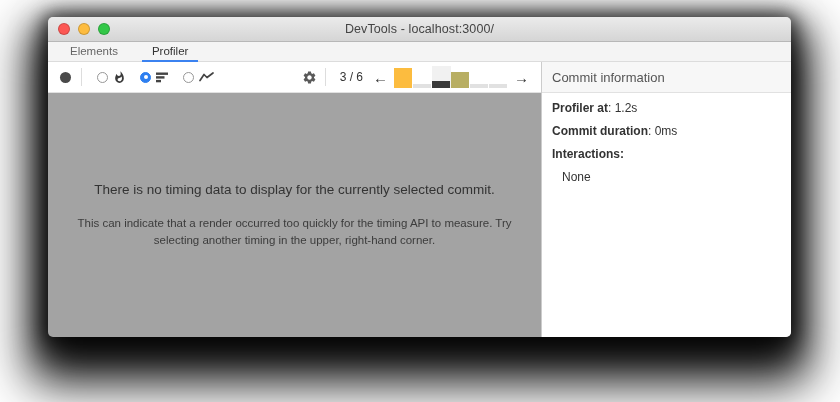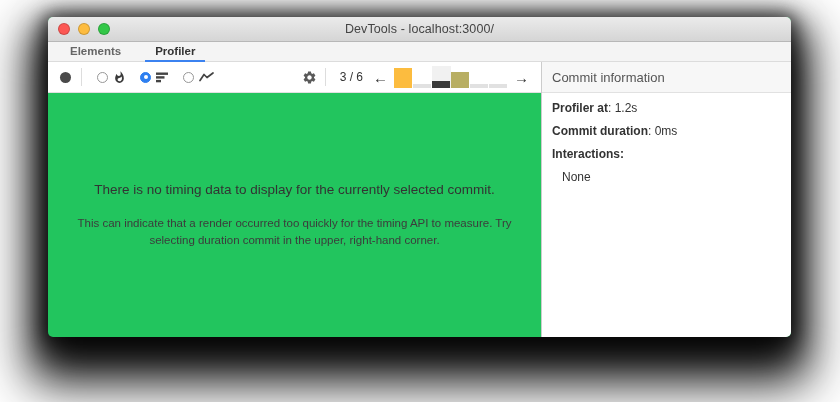--- a/index.html
+++ b/index.html
@@ -2,38 +2,38 @@
 <html><head>
 <meta charset="utf-8">
 <style>
   * { margin:0; padding:0; box-sizing:border-box; }
   html,body { width:840px; height:402px; background:#fff; overflow:hidden;
               font-family:"Liberation Sans","DejaVu Sans",sans-serif; }
   .stage { position:relative; width:840px; height:402px; }
 
   .window {
     position:absolute; left:48px; top:17px; width:743px; height:320px;
-    background:#22c55e; border-radius:5px; overflow:hidden;
+    background:#a3a3a3; border-radius:5px; overflow:hidden;
     box-shadow: 0 28px 48px 18px rgba(0,0,0,0.92),
                 0 10px 28px 8px rgba(0,0,0,0.60),
                 0 0 16px 4px rgba(0,0,0,0.45);
     display:flex; flex-direction:column;
   }
 
   
   .titlebar { position:relative; height:25px; flex:0 0 25px;
     background:linear-gradient(#ebebeb,#d5d5d5); border-bottom:1px solid #b7b7b7;
     display:flex; align-items:center; justify-content:center; }
   .traffic { position:absolute; left:10px; top:0; height:100%; display:flex; align-items:center; gap:8px; }
   .light { width:12px; height:12px; border-radius:50%; border:0.5px solid rgba(0,0,0,0.18); }
   .title { font-size:12.5px; color:#444; letter-spacing:0.1px; }
 
   
   .tabbar { height:20px; flex:0 0 20px; background:#f4f4f4; border-bottom:1px solid #dcdcdc;
-    display:flex; align-items:stretch; padding-left:12px;font-weight:bold; }
+    display:flex; align-items:stretch; padding-left:12px; }
   .tab { display:flex; align-items:center; padding:0 10px; font-size:11.5px; color:#666;
     border-bottom:2px solid transparent; margin-bottom:-1px; cursor:default; }
   .tab.active { color:#333; border-bottom-color:#3b82f0; }
   .tab + .tab { margin-left:14px; }
 
   
   .body { flex:1; display:flex; min-height:0; }
   .left-pane { width:494px; flex:0 0 494px; border-right:1px solid #ccc;
     display:flex; flex-direction:column; }
   .right-pane { flex:1; display:flex; flex-direction:column; background:#fff; }
@@ -162,21 +162,21 @@
               </div>
               <div class="bar-slot">
                 <div class="bar" style="height: 4px; background: rgb(225, 225, 225);"></div>
               </div>
             </div>
           <span class="arrow">→</span>
         </div>
 
         <div class="empty">
           <div class="empty-heading">There is no timing data to display for the currently selected commit.</div>
-          <div class="empty-body">This can indicate that a render occurred too quickly for the timing API to measure. Try selecting duration commit in the upper, right-hand corner.</div>
+          <div class="empty-body">This can indicate that a render occurred too quickly for the timing API to measure. Try selecting another timing in the upper, right-hand corner.</div>
         </div>
       </div>
 
       <div class="right-pane">
         <div class="panel-header">Commit information</div>
         <div class="panel-content">
           <div class="info-row">
             <span class="info-label">Profiler at</span><span>: </span><span>1.2s</span>
           </div>
           <div class="info-row">

